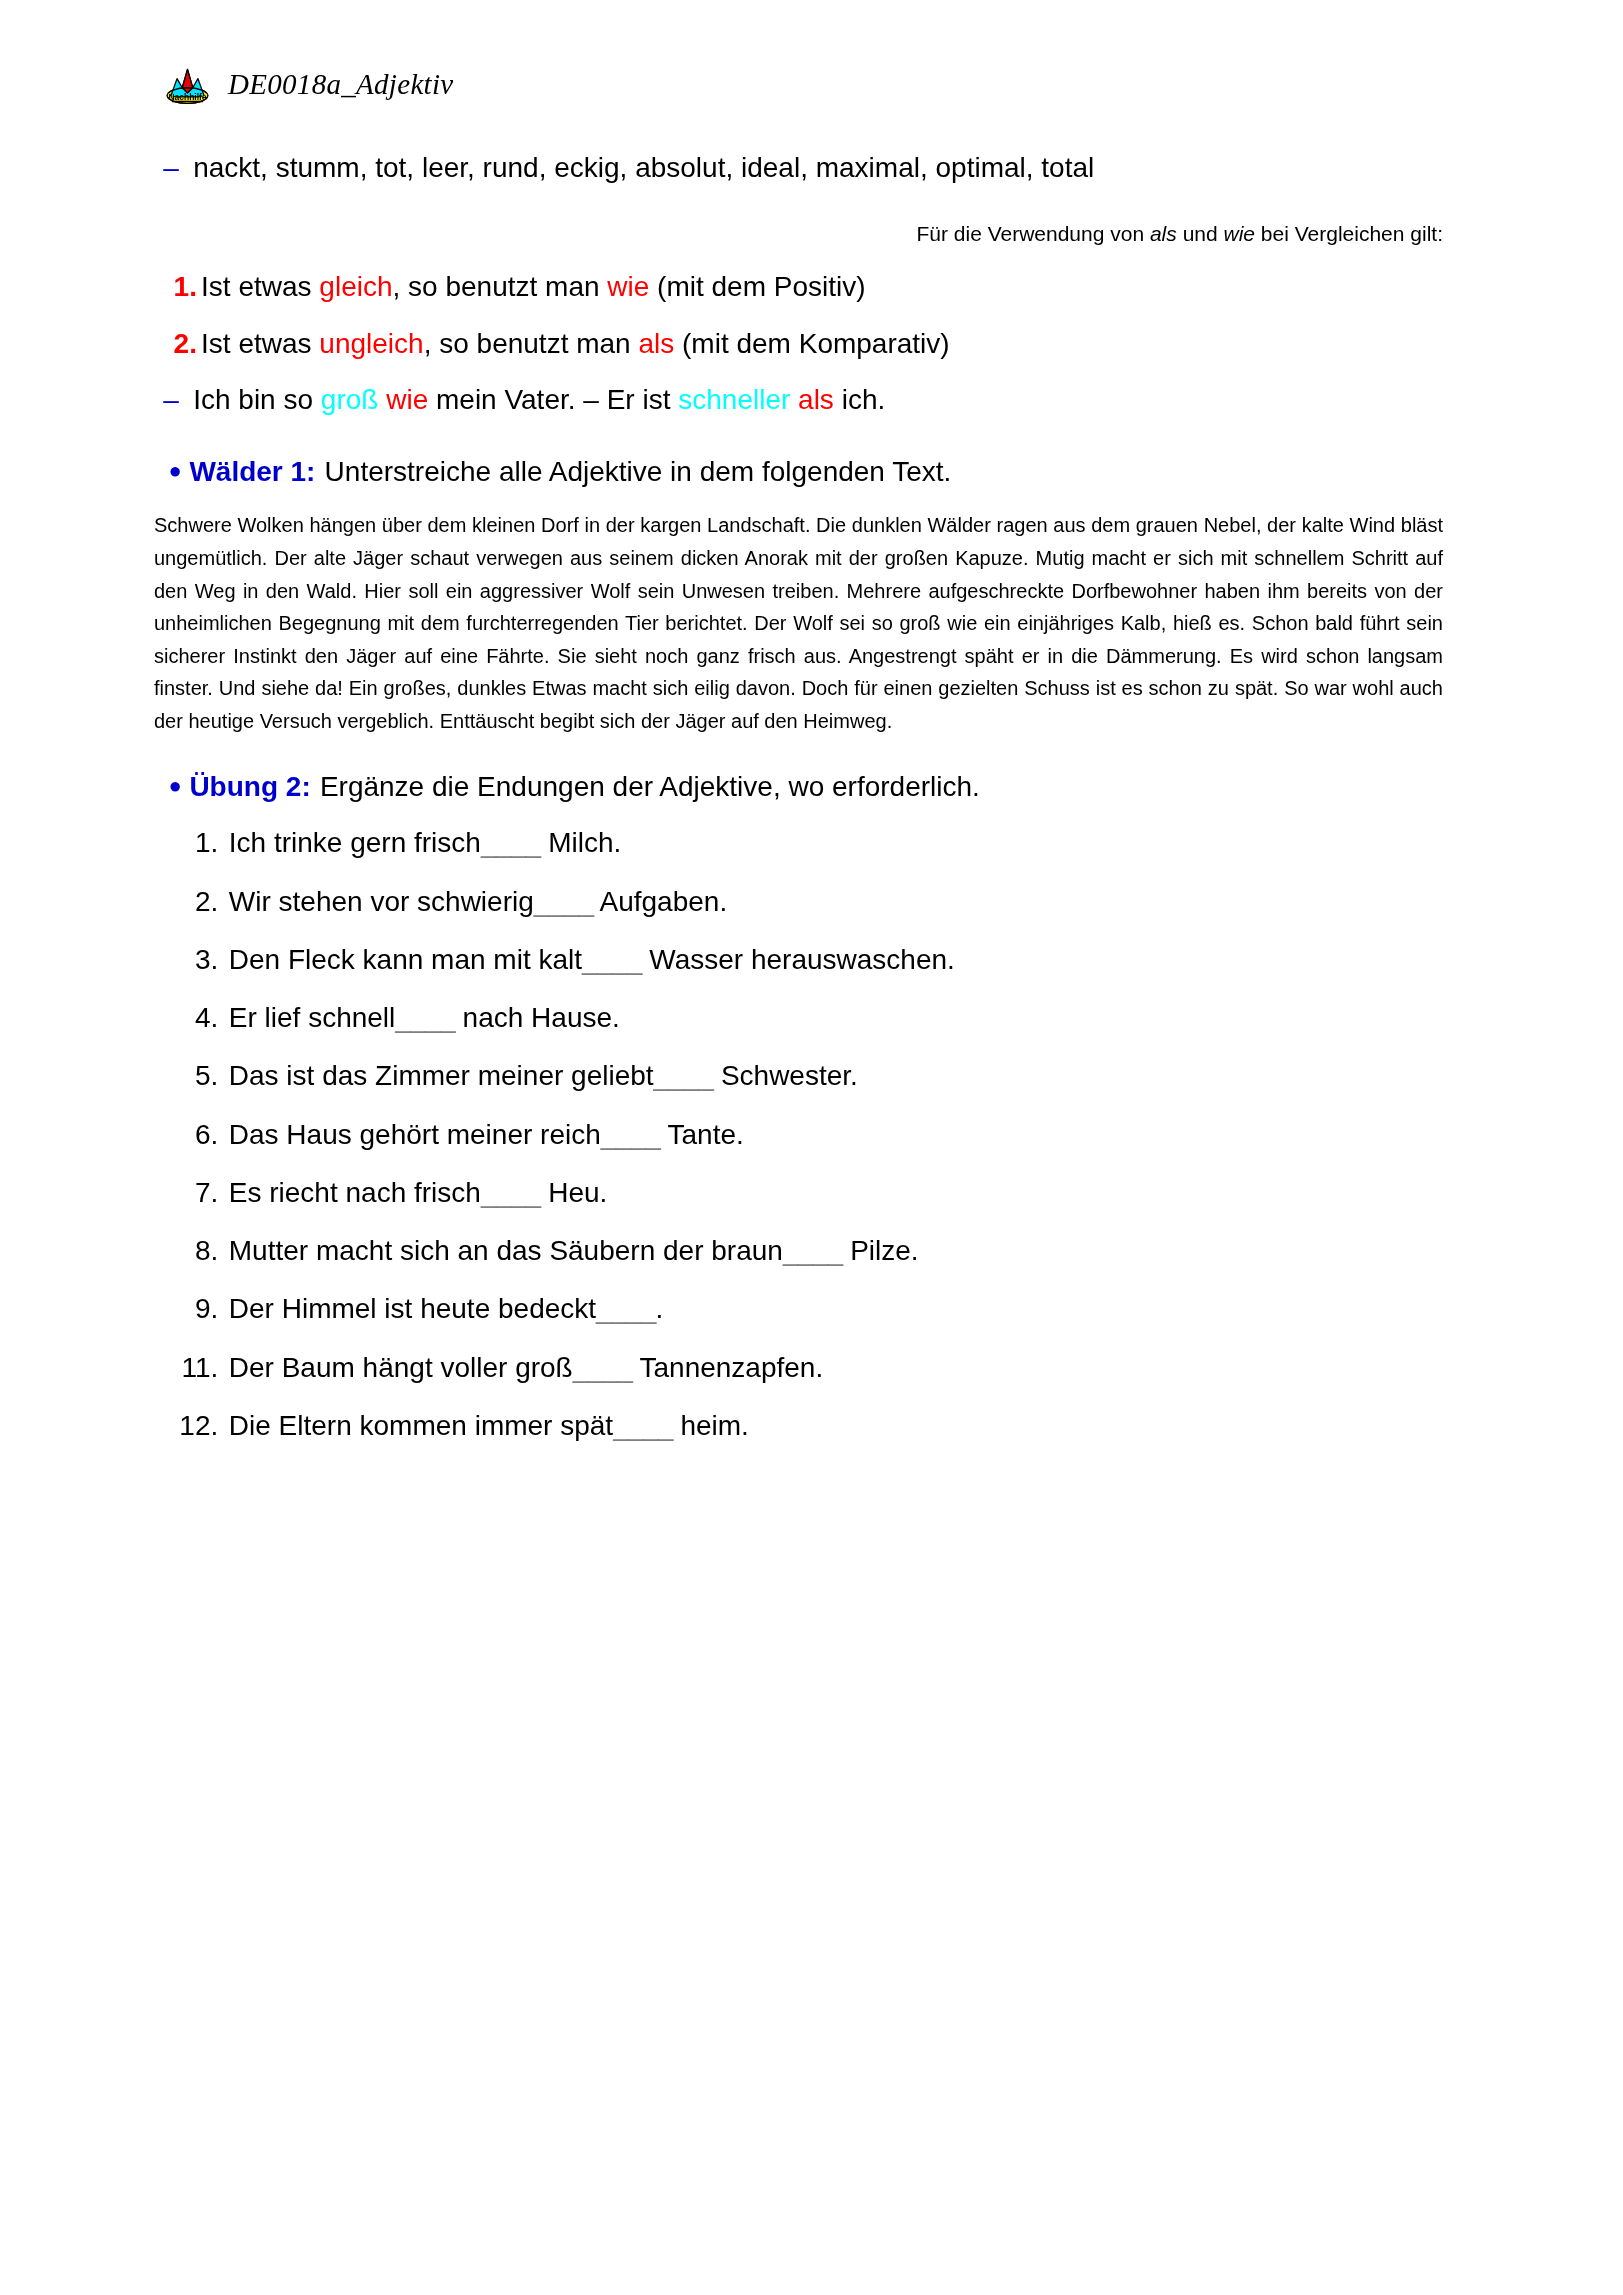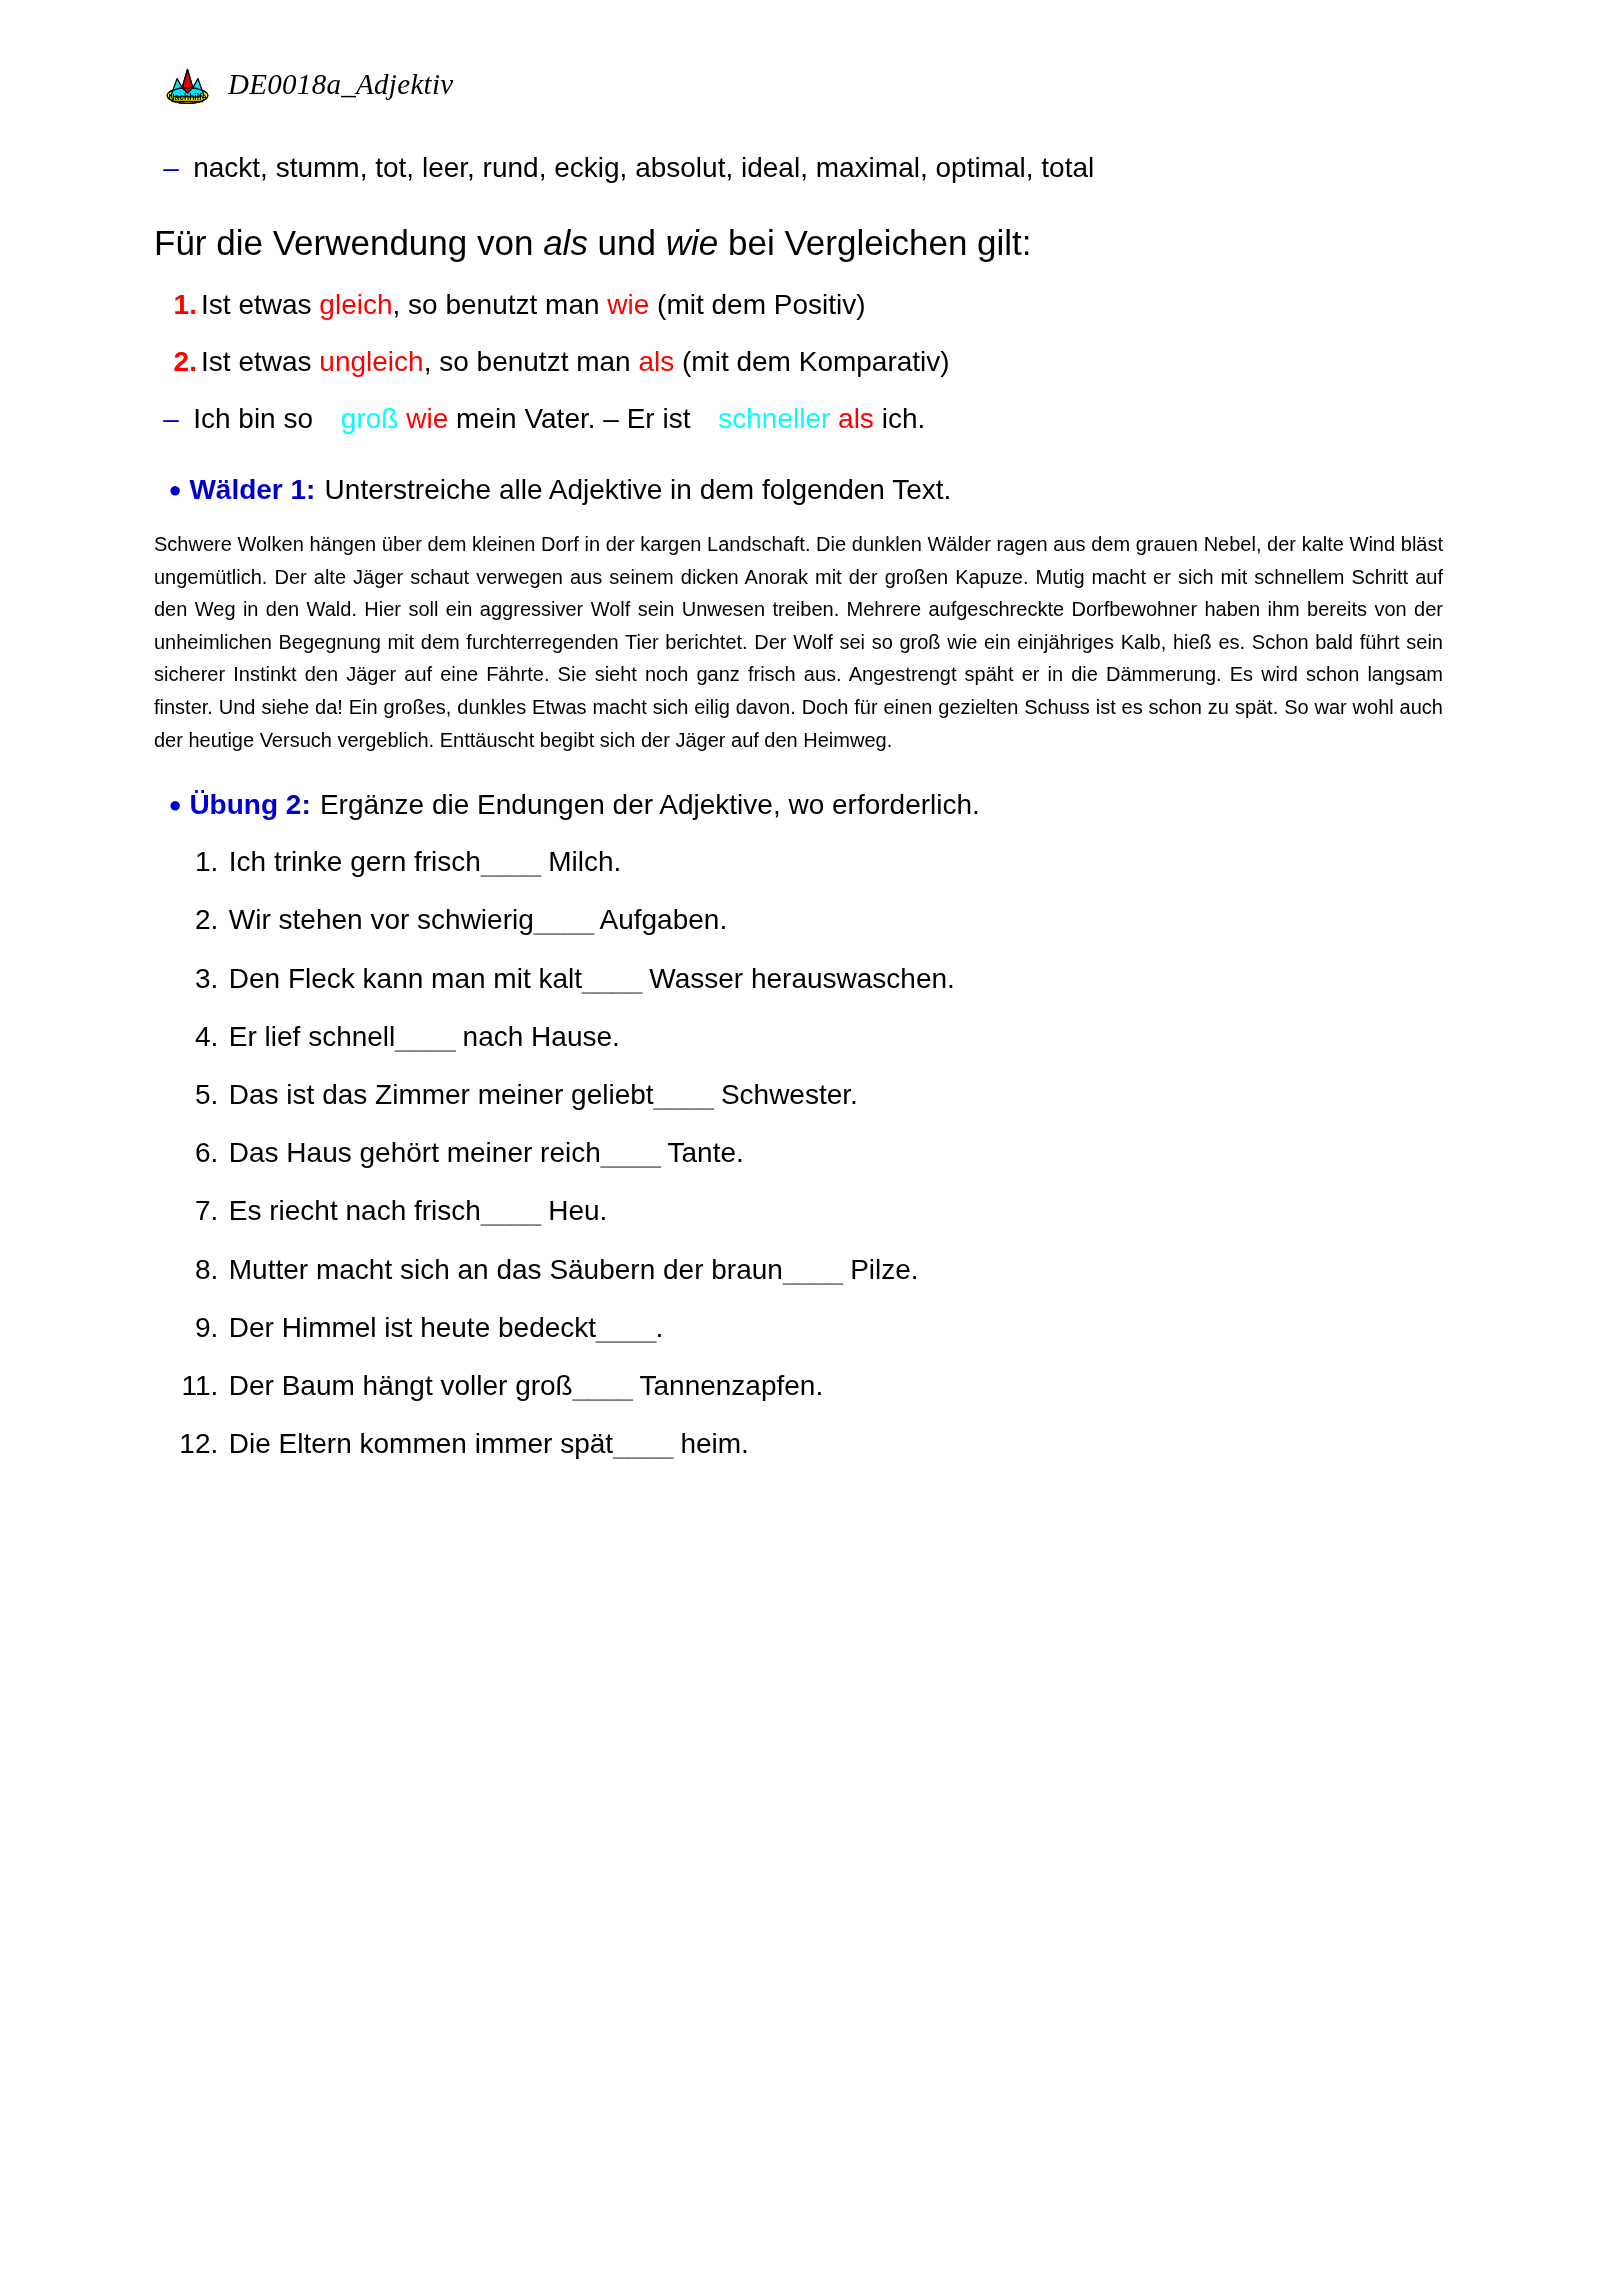--- a/index.html
+++ b/index.html
@@ -68,42 +68,43 @@
     padding-left: 9.2px;
   }
   .dash-marker {
     color: #0000cd;
     flex: 0 0 auto;
     width: 30px;
   }
   .dash-text { flex: 1 1 auto; }
 
   .para-spaced {
-    font-size: 35px;
+    font-size: 21px;
     line-height: 1.33;
     margin: 0 0 19.6px 0;
+    text-align: right;
   }
 
   .num-rule {
     display: flex;
     font-size: 28px;
     line-height: 1.33;
     margin: 0 0 19.6px 0;
     padding-left: 19.6px;
   }
   .num-rule-marker {
     color: #ff0000;
     font-weight: bold;
     flex: 0 0 auto;
     width: 27.5px;
   }
   .num-rule-text { flex: 1 1 auto; }
 
   .red { color: #ff0000; }
-  .cyan { color: #00ffff; margin-left: 20px; }
+  .cyan { color: #00ffff; }
   .ital { font-style: italic; }
 
   
   .ex-head {
     font-size: 28px;
     line-height: 1.33;
     margin: 0 0 19.6px 0;
     padding-left: 14.4px;
     display: flex;
     align-items: baseline;

